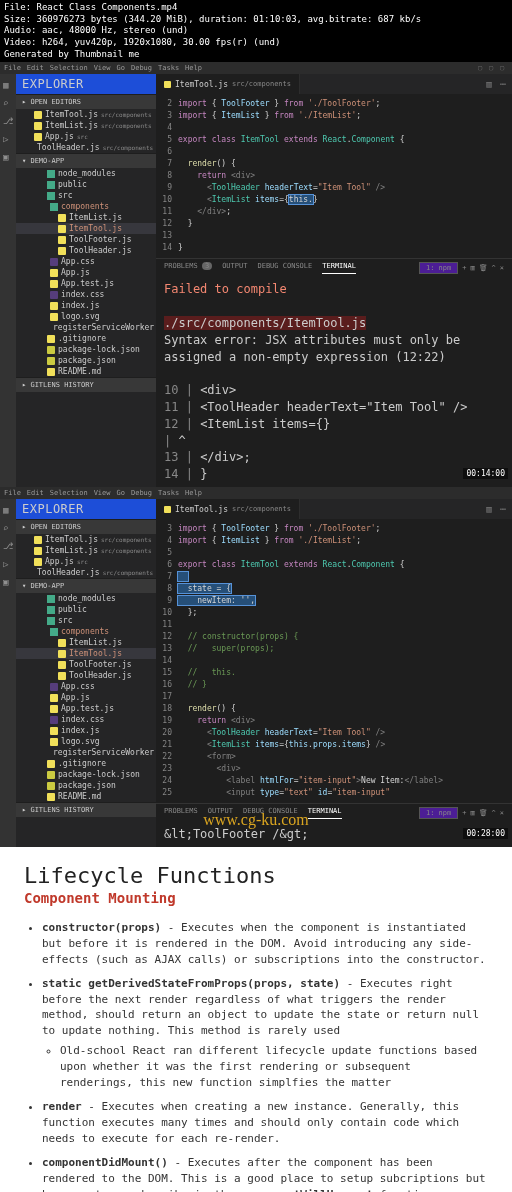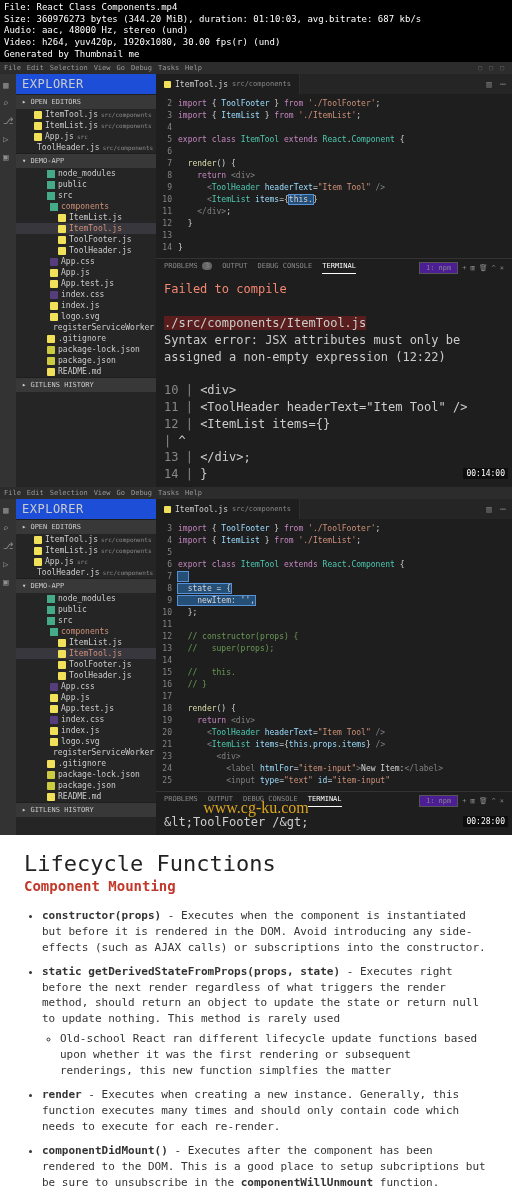--- a/index.html
+++ b/index.html
@@ -371,20 +371,24 @@
           </div>
           <div class="ln">
             <span class="gut">20</span>
             <span class="cl">      <span class="tag">&lt;</span><span class="cls">ToolHeader</span> <span class="attr">headerText</span>=<span class="st">"Item Tool"</span> <span class="tag">/&gt;</span></span>
           </div>
           <div class="ln">
             <span class="gut">21</span>
             <span class="cl">      <span class="tag">&lt;</span><span class="cls">ItemList</span> <span class="attr">items</span>={<span class="var">this</span>.<span class="var">props</span>.<span class="var">items</span>} <span class="tag">/&gt;</span></span>
           </div>
           <div class="ln">
+            <span class="gut">22</span>
+            <span class="cl">      <span class="tag">&lt;form&gt;</span></span>
+          </div>
+          <div class="ln">
             <span class="gut">23</span>
             <span class="cl">        <span class="tag">&lt;div&gt;</span></span>
           </div>
           <div class="ln">
             <span class="gut">24</span>
             <span class="cl">          <span class="tag">&lt;label</span> <span class="attr">htmlFor</span>=<span class="st">"item-input"</span><span class="tag">&gt;</span>New Item:<span class="tag">&lt;/label&gt;</span></span>
           </div>
           <div class="ln">
             <span class="gut">25</span>
             <span class="cl">          <span class="tag">&lt;input</span> <span class="attr">type</span>=<span class="st">"text"</span> <span class="attr">id</span>=<span class="st">"item-input"</span></span>

